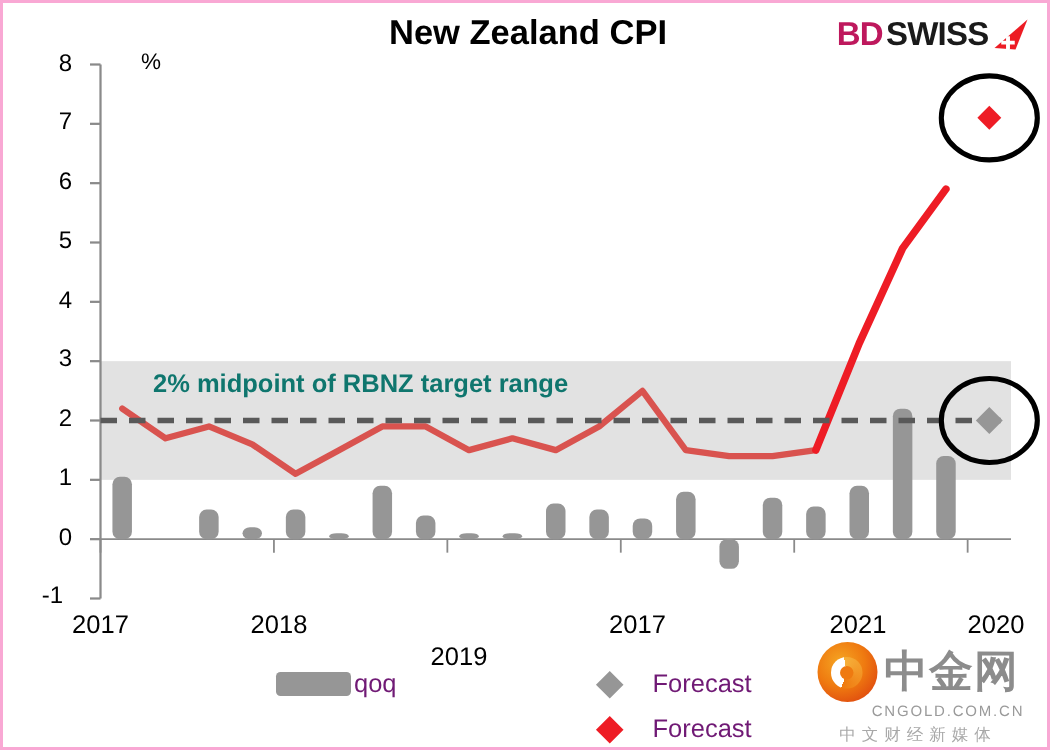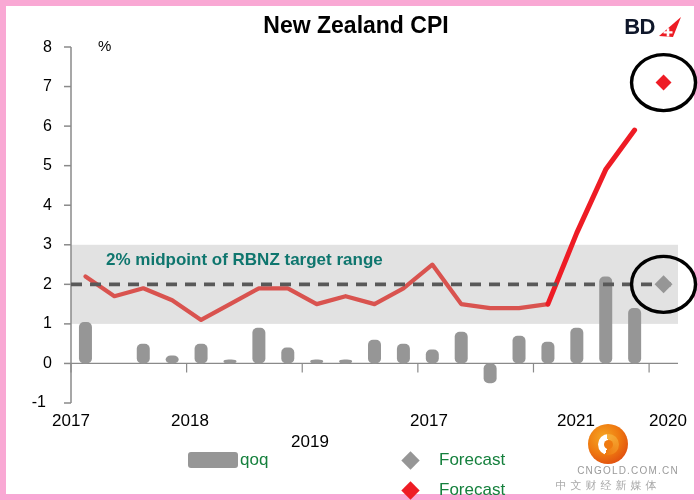--- a/index.html
+++ b/index.html
@@ -4,48 +4,48 @@
 <style>
   html,body{margin:0;padding:0;}
   body{
     width:700px;height:500px;overflow:hidden;
     background:#ffffff;
     font-family:"Liberation Sans", sans-serif;
     position:relative;
   }
   #frame{
     position:absolute;left:0;top:0;width:700px;height:500px;
-    border:6px solid #f9a8d4;box-sizing:border-box;background:#fff;
+    border:2px solid #f9a8d4;box-sizing:border-box;background:#fff;
   }
   #title{
     position:absolute;left:0;top:6px;width:700px;text-align:center;
     font-size:23px;font-weight:bold;color:#000;letter-spacing:0px;
   }
   #logo{
     position:absolute;right:12px;top:8px;
     font-size:22px;font-weight:bold;letter-spacing:-0.5px;
     display:flex;align-items:center;
   }
-  #logo .bd{color:#0f172a;margin-left:41px;}
+  #logo .bd{color:#be185d;margin-left:41px;}
   #logo .sw{color:#1a1a1a;margin-left:2px;}
   #logo .mark{margin-left:1px;position:relative;width:26px;height:22px;}
   #pct{
     position:absolute;left:92px;top:31px;font-size:15px;color:#000;
   }
   .ylab{
     position:absolute;text-align:right;width:26px;font-size:16px;color:#000;
   }
   .xlab{
     position:absolute;text-align:center;width:64px;font-size:17px;color:#000;
   }
   #legend{
     position:absolute;left:0;top:440px;width:700px;height:58px;
   }
   .lg-item{position:absolute;display:flex;align-items:center;}
-  .lg-text{font-size:17px;color:#15803d;margin-left:10px;}
+  .lg-text{font-size:17px;color:#701a75;margin-left:10px;}
   .lg-bar{width:50px;height:16px;background:#969696;border-radius:3px;}
   .lg-line{width:52px;height:7px;background:#ee1c25;border-radius:3px;}
   .lg-dia{width:13px;height:13px;transform:rotate(45deg);margin-left:18px;}
   #wm{
     position:absolute;right:5px;bottom:4px;width:162px;height:66px;
     display:flex;flex-direction:column;align-items:center;
   }
   #wm .row1{display:flex;align-items:center;}
   #wm .circle{
     width:40px;height:40px;border-radius:50%;
@@ -68,20 +68,21 @@
 </style>
 </head>
 <body>
 
 <div id="frame">
 
   <div id="title">New Zealand CPI</div>
 
   <div id="logo">
     <span class="bd">BD</span>
+    <span class="sw">SWISS</span>
     <span class="mark">
       <svg width="26" height="22" viewBox="0 0 26 22">
         <polygon points="3,20 25,1 17,21" fill="#ed1c24"></polygon>
         <path d="M7.5 15.2 h3.2 v-3.0 h2.6 v3.0 h3.2 v2.4 h-3.2 v3.0 h-2.6 v-3.0 h-3.2 z" fill="#ffffff"></path>
       </svg>
     </span>
   </div>
 
   <div id="pct">%</div>
 
@@ -168,18 +169,19 @@
       <span class="lg-dia" style="background:#ee1c25;"></span>
       <span class="lg-text" style="margin-left:22px;">Forecast</span>
     </div>
   </div>
 
   <div id="wm">
     <div class="row1">
       <span class="circle">
         <span class="swirl"></span>
       </span>
+      <span class="cn">中金网</span>
     </div>
     <div class="dom">CNGOLD.COM.CN</div>
     <div class="sub">中文财经新媒体</div>
   </div>
 
 </div>
 
 </body></html>

